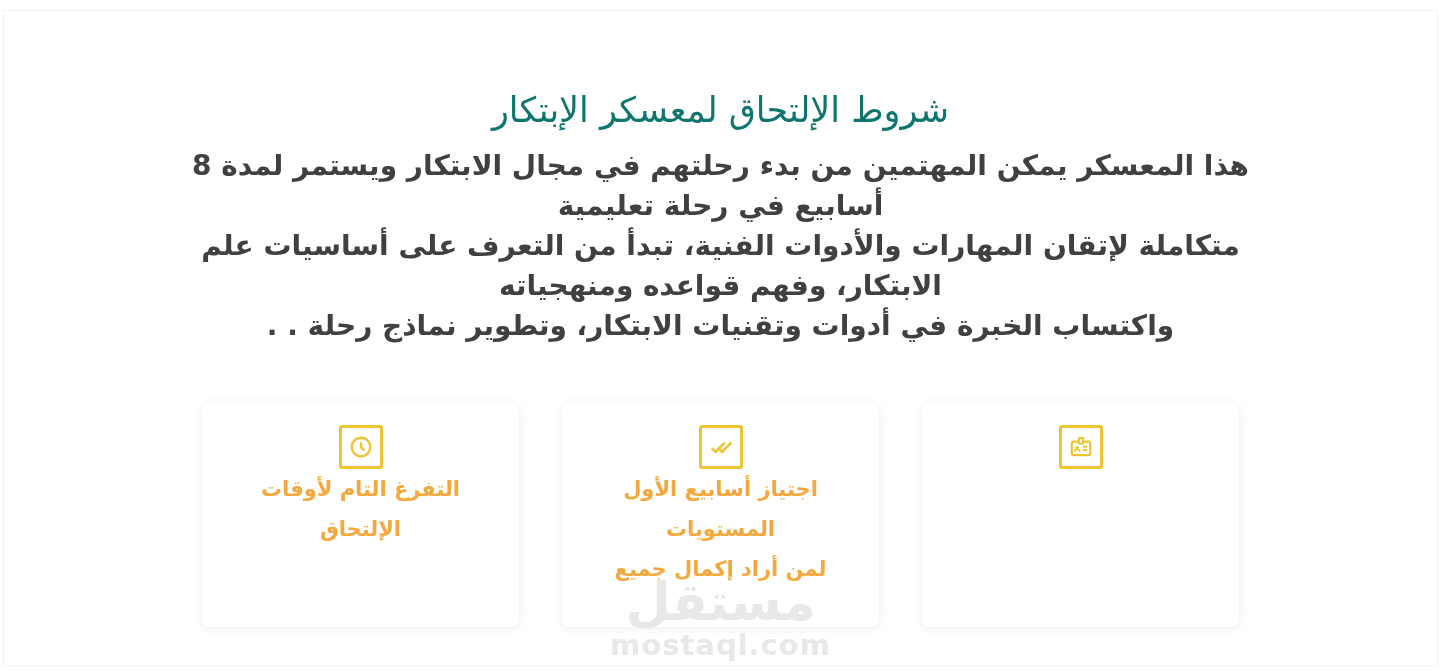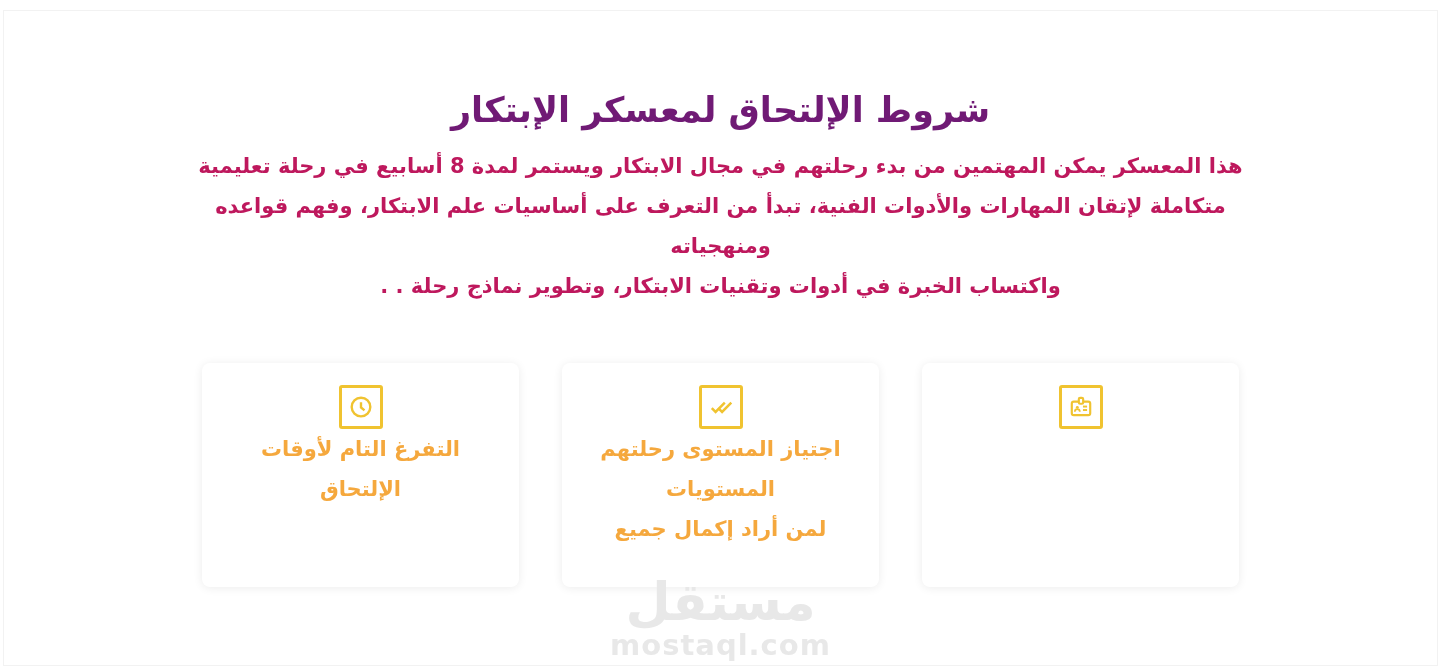--- a/index.html
+++ b/index.html
@@ -25,30 +25,30 @@
   .content {
     position: relative;
     text-align: center;
     direction: rtl;
   }
   .section-title {
     margin: 0;
     padding-top: 88px;
     font-size: 35px;
     line-height: 44px;
-    font-weight: bold;
-    color: #701a75;
+    font-weight: normal;
+    color: #0f766e;
   }
   .intro {
     margin: 14px auto 0;
     width: 1100px;
-    font-size: 21px;
+    font-size: 28px;
     font-weight: bold;
     line-height: 40px;
-    color: #be185d;
+    color: #404040;
   }
   .cards-row {
     margin: 57px auto 0;
     display: flex;
     direction: rtl;
     justify-content: center;
     gap: 43px;
   }
   .req-card {
     width: 317px;
@@ -132,21 +132,21 @@
       <div class="req-card">
         <span class="icon-box">
           <span>
             <svg width="26" height="26" viewBox="0 0 24 24" fill="none" stroke="#f0c330" stroke-width="2.3">
               <polyline points="3.5,13 7,16.5 15.5,8"></polyline>
               <polyline points="9.5,13 13,16.5 21.5,8"></polyline>
             </svg>
           </span>
         </span>
         <div class="card-text">
-          <div>اجتياز المستوى رحلتهم</div>
+          <div>اجتياز أسابيع الأول</div>
           <div>المستويات</div>
           <div>لمن أراد إكمال جميع</div>
         </div>
       </div>
 
       <div class="req-card">
         <span class="icon-box">
           <span>
             <svg width="26" height="26" viewBox="0 0 24 24" fill="none" stroke="#f0c330" stroke-width="2.2">
               <circle cx="12" cy="12" r="8.6"></circle>

